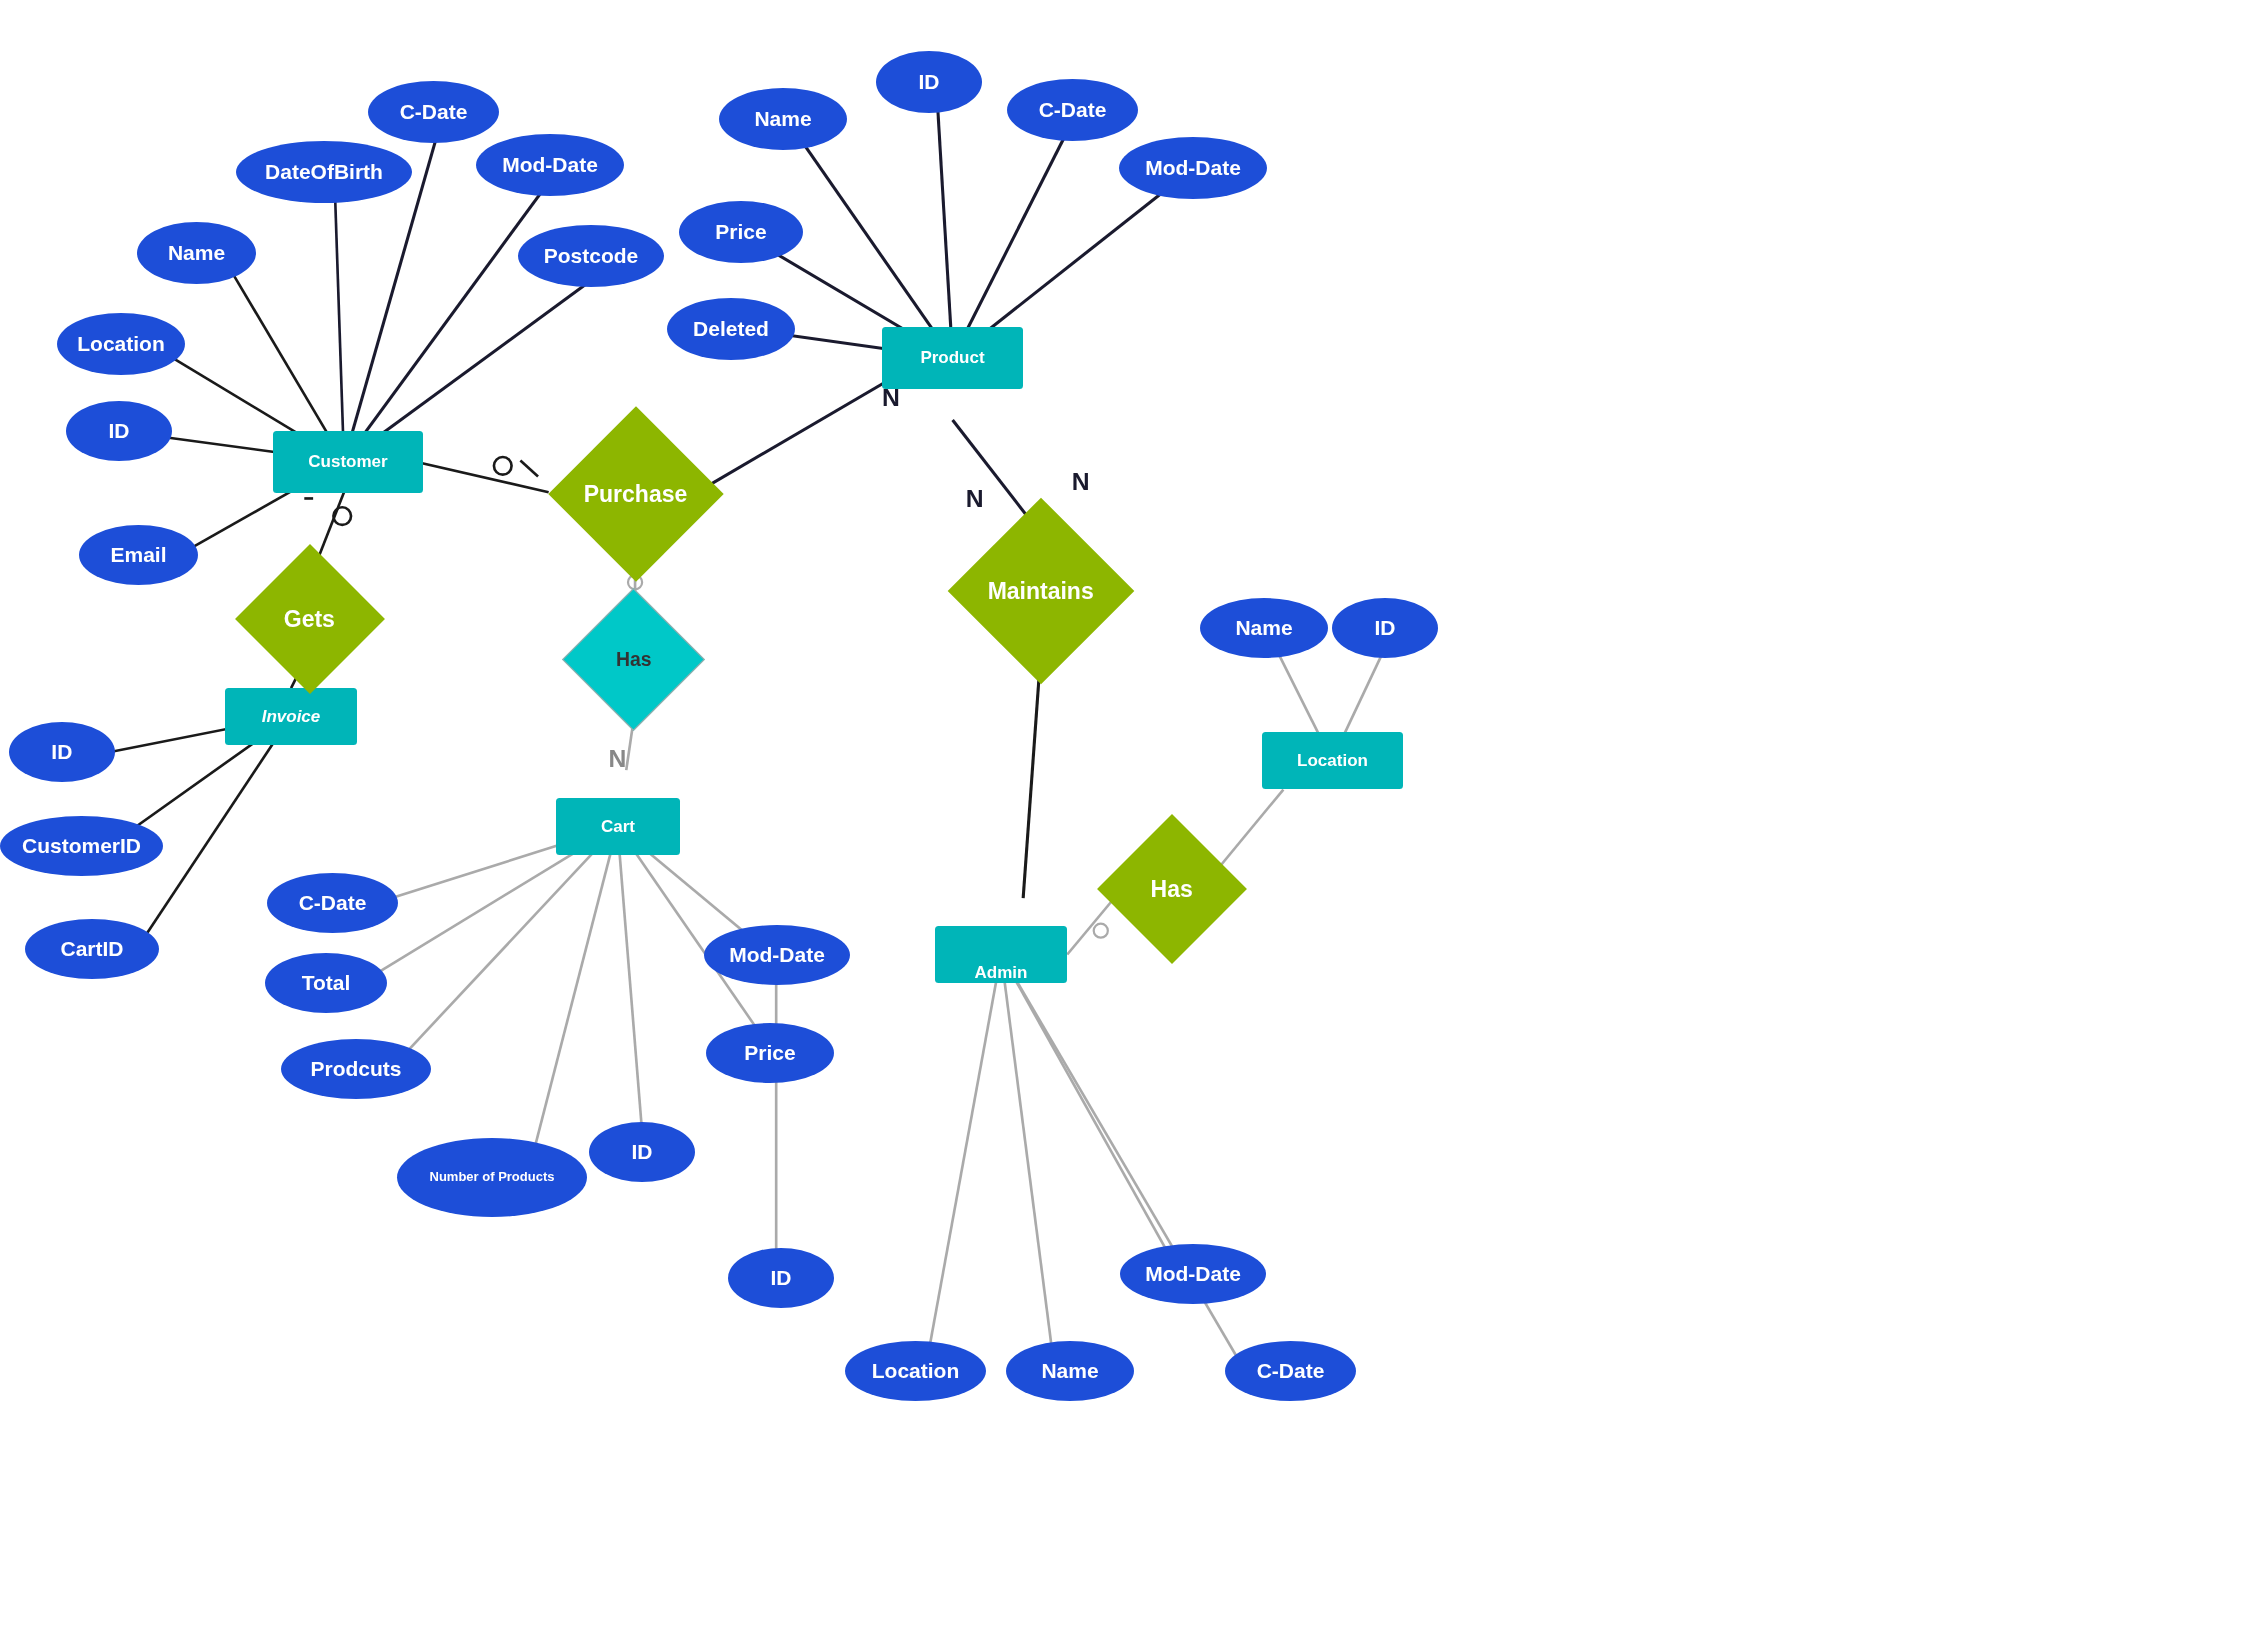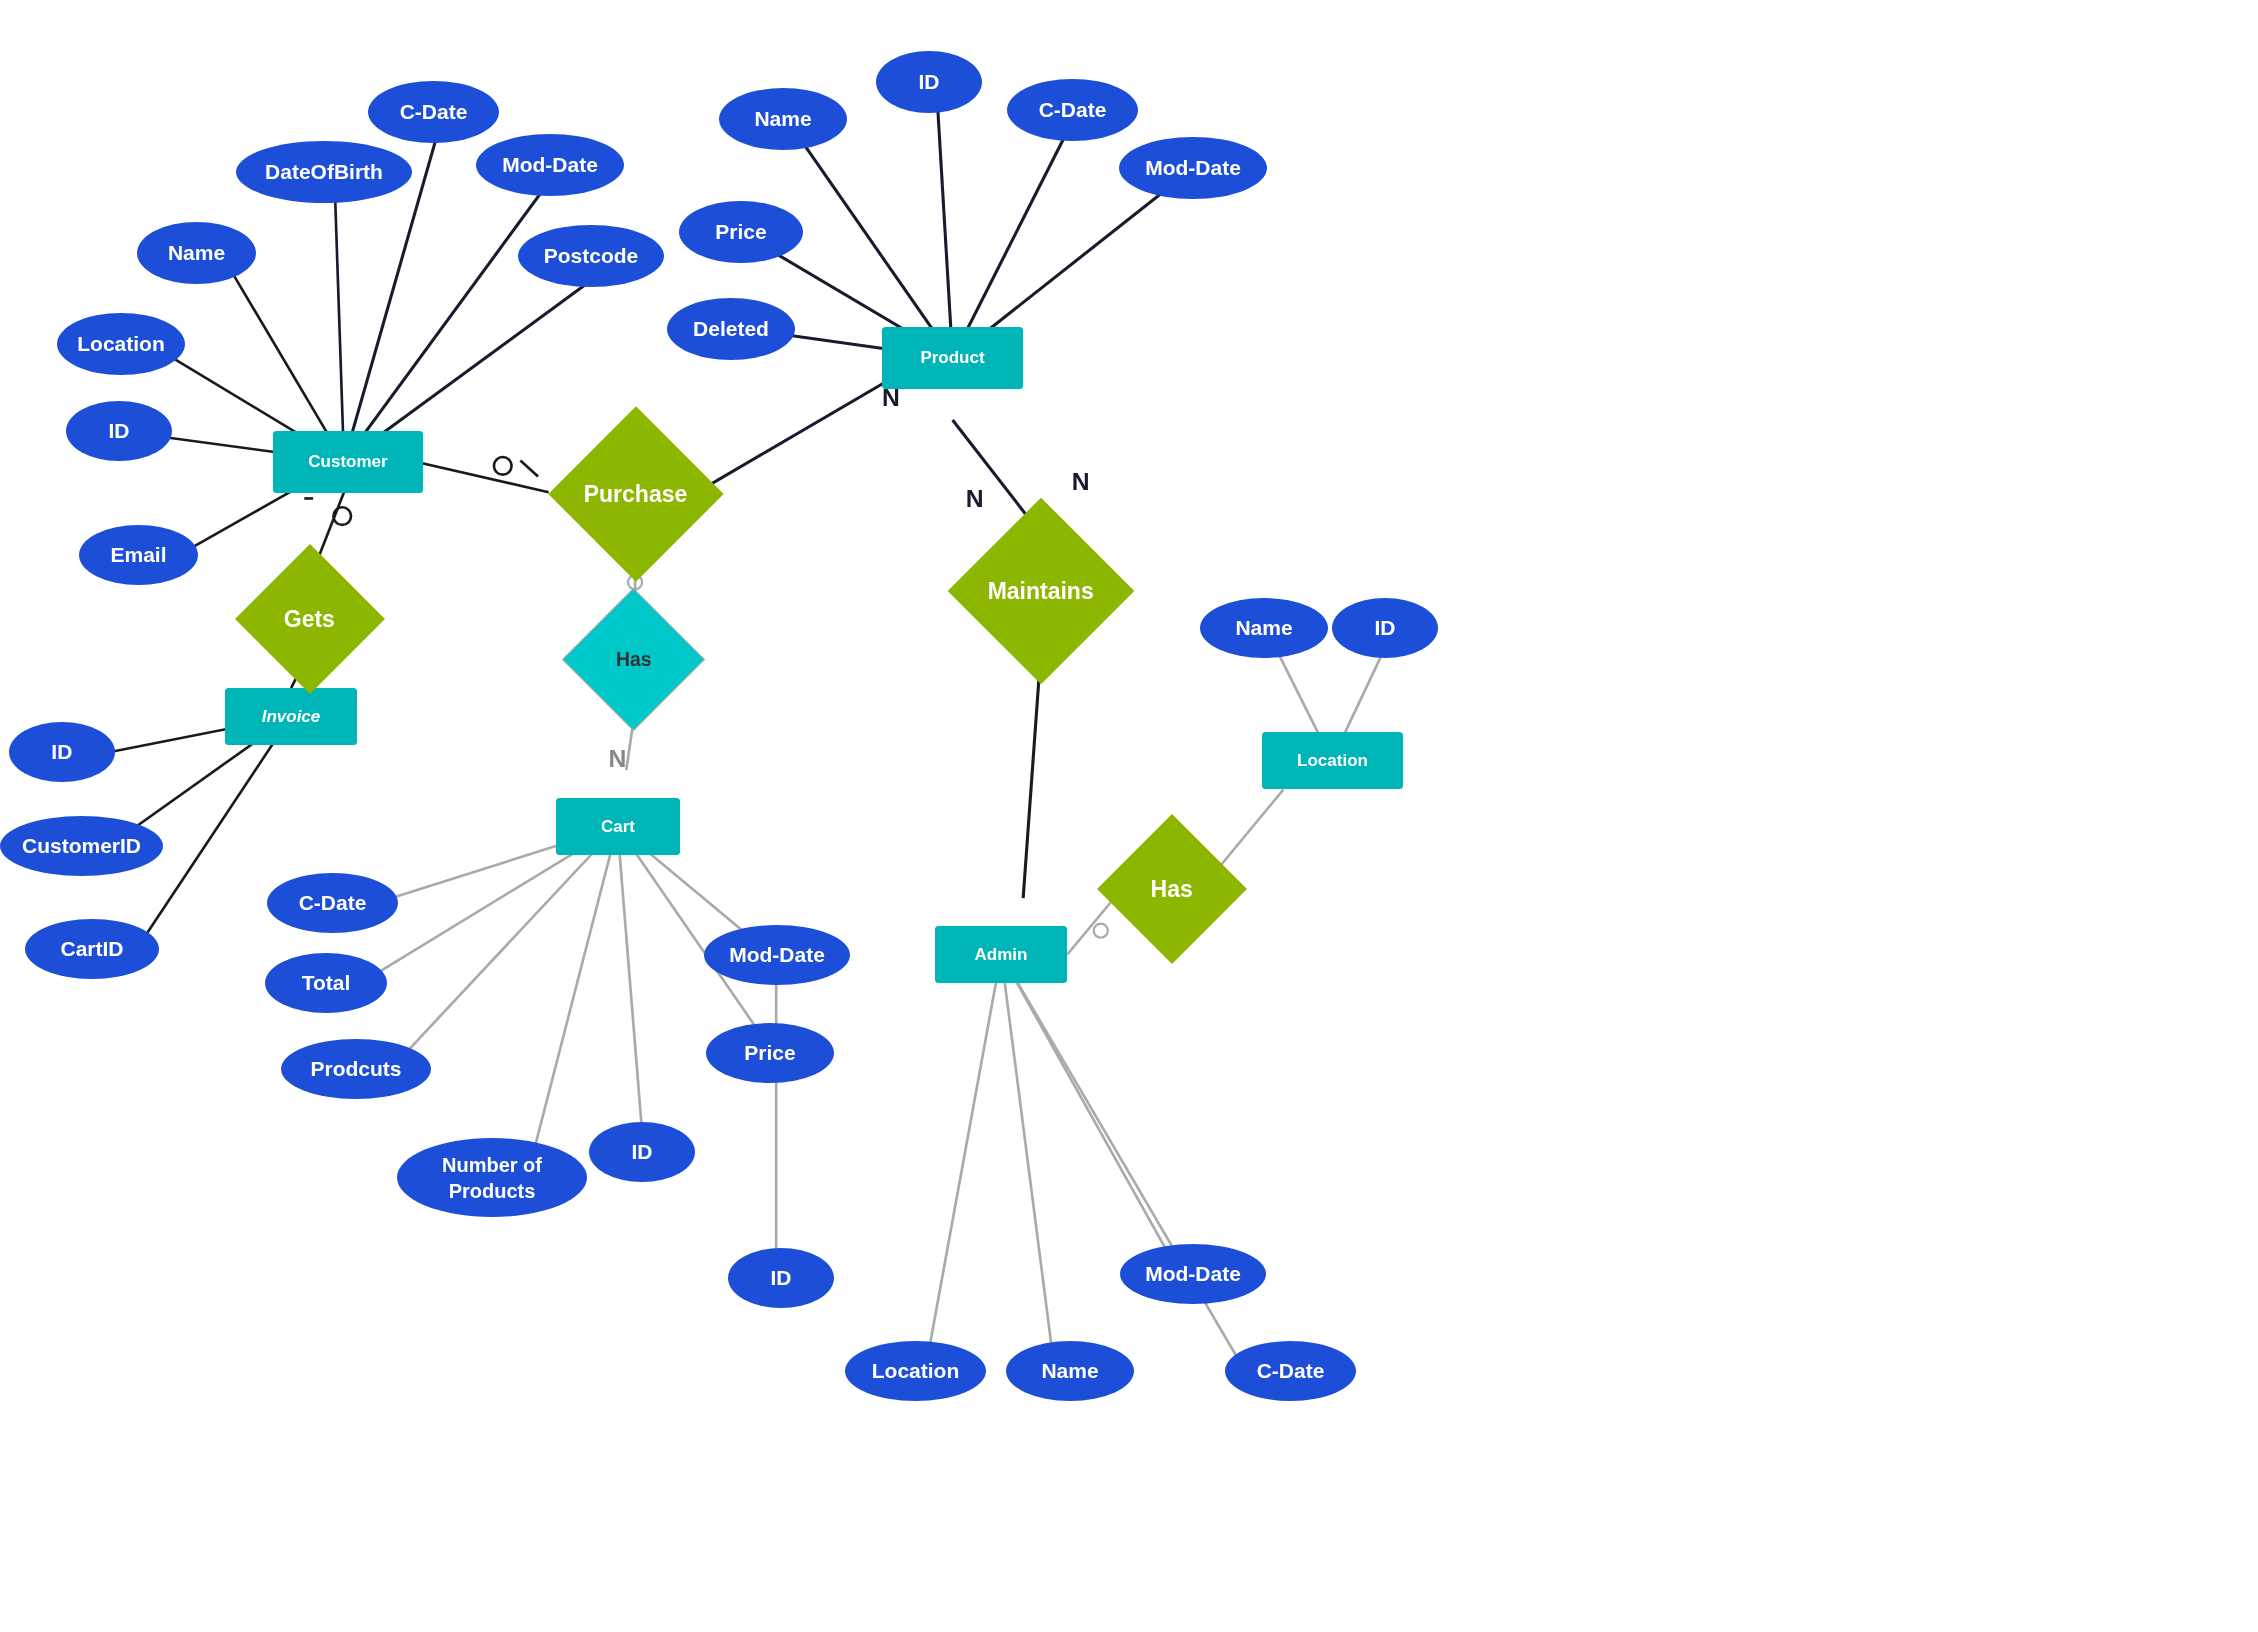--- a/index.html
+++ b/index.html
@@ -164,21 +164,21 @@
 </div>
 
 <div class="entity" style="left:225px; top:688px; width:132px; height:57px;font-style:italic;">
   <span>Invoice</span>
 </div>
 
 <div class="entity" style="left:556px; top:798px; width:124px; height:57px;">
   <span>Cart</span>
 </div>
 
-<div class="entity" style="left:935px; top:926px; width:132px; height:57px;">
+<div class="entity" style="left:935px; top:926px; width:132px; height:57px;align-items:flex-end;">
   <span>Admin</span>
 </div>
 
 <div class="entity" style="left:1262px; top:732px; width:141px; height:57px;">
   <span>Location</span>
 </div>
 
 <div class="relationship" style="left:574px; top:432px; width:124px; height:124px;">
   <span>Purchase</span>
 </div>
@@ -272,21 +272,21 @@
 </div>
 
 <div class="attribute" style="left:265px; top:953px; width:122px; height:60px; border-radius:50%;">
   <span>Total</span>
 </div>
 
 <div class="attribute" style="left:281px; top:1039px; width:150px; height:60px; border-radius:50%;">
   <span>Prodcuts</span>
 </div>
 
-<div class="attribute" style="left:397px; top:1138px; width:190px; height:79px; border-radius:50%; font-size:20px;">
+<div class="attribute" style="left:397px; top:1138px; width:190px; height:79px; border-radius:50%; font-size:13px;">
   <span style="text-align:center; line-height:1.3;">Number of Products</span>
 </div>
 
 <div class="attribute" style="left:589px; top:1122px; width:106px; height:60px; border-radius:50%;">
   <span>ID</span>
 </div>
 
 <div class="attribute" style="left:704px; top:925px; width:146px; height:60px; border-radius:50%;">
   <span>Mod-Date</span>
 </div>

